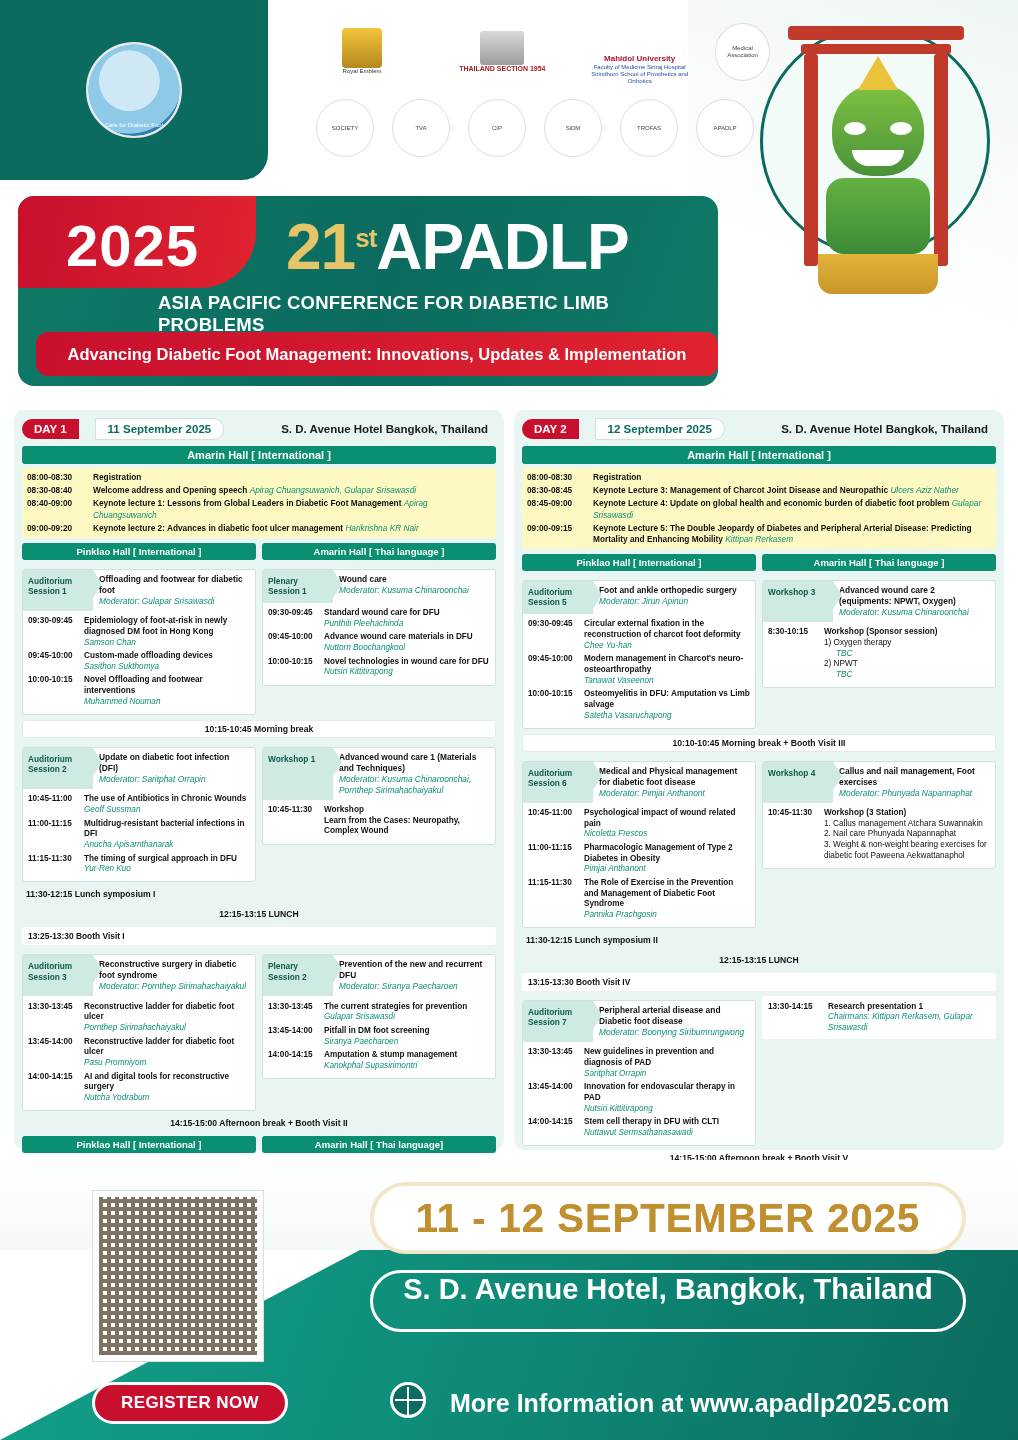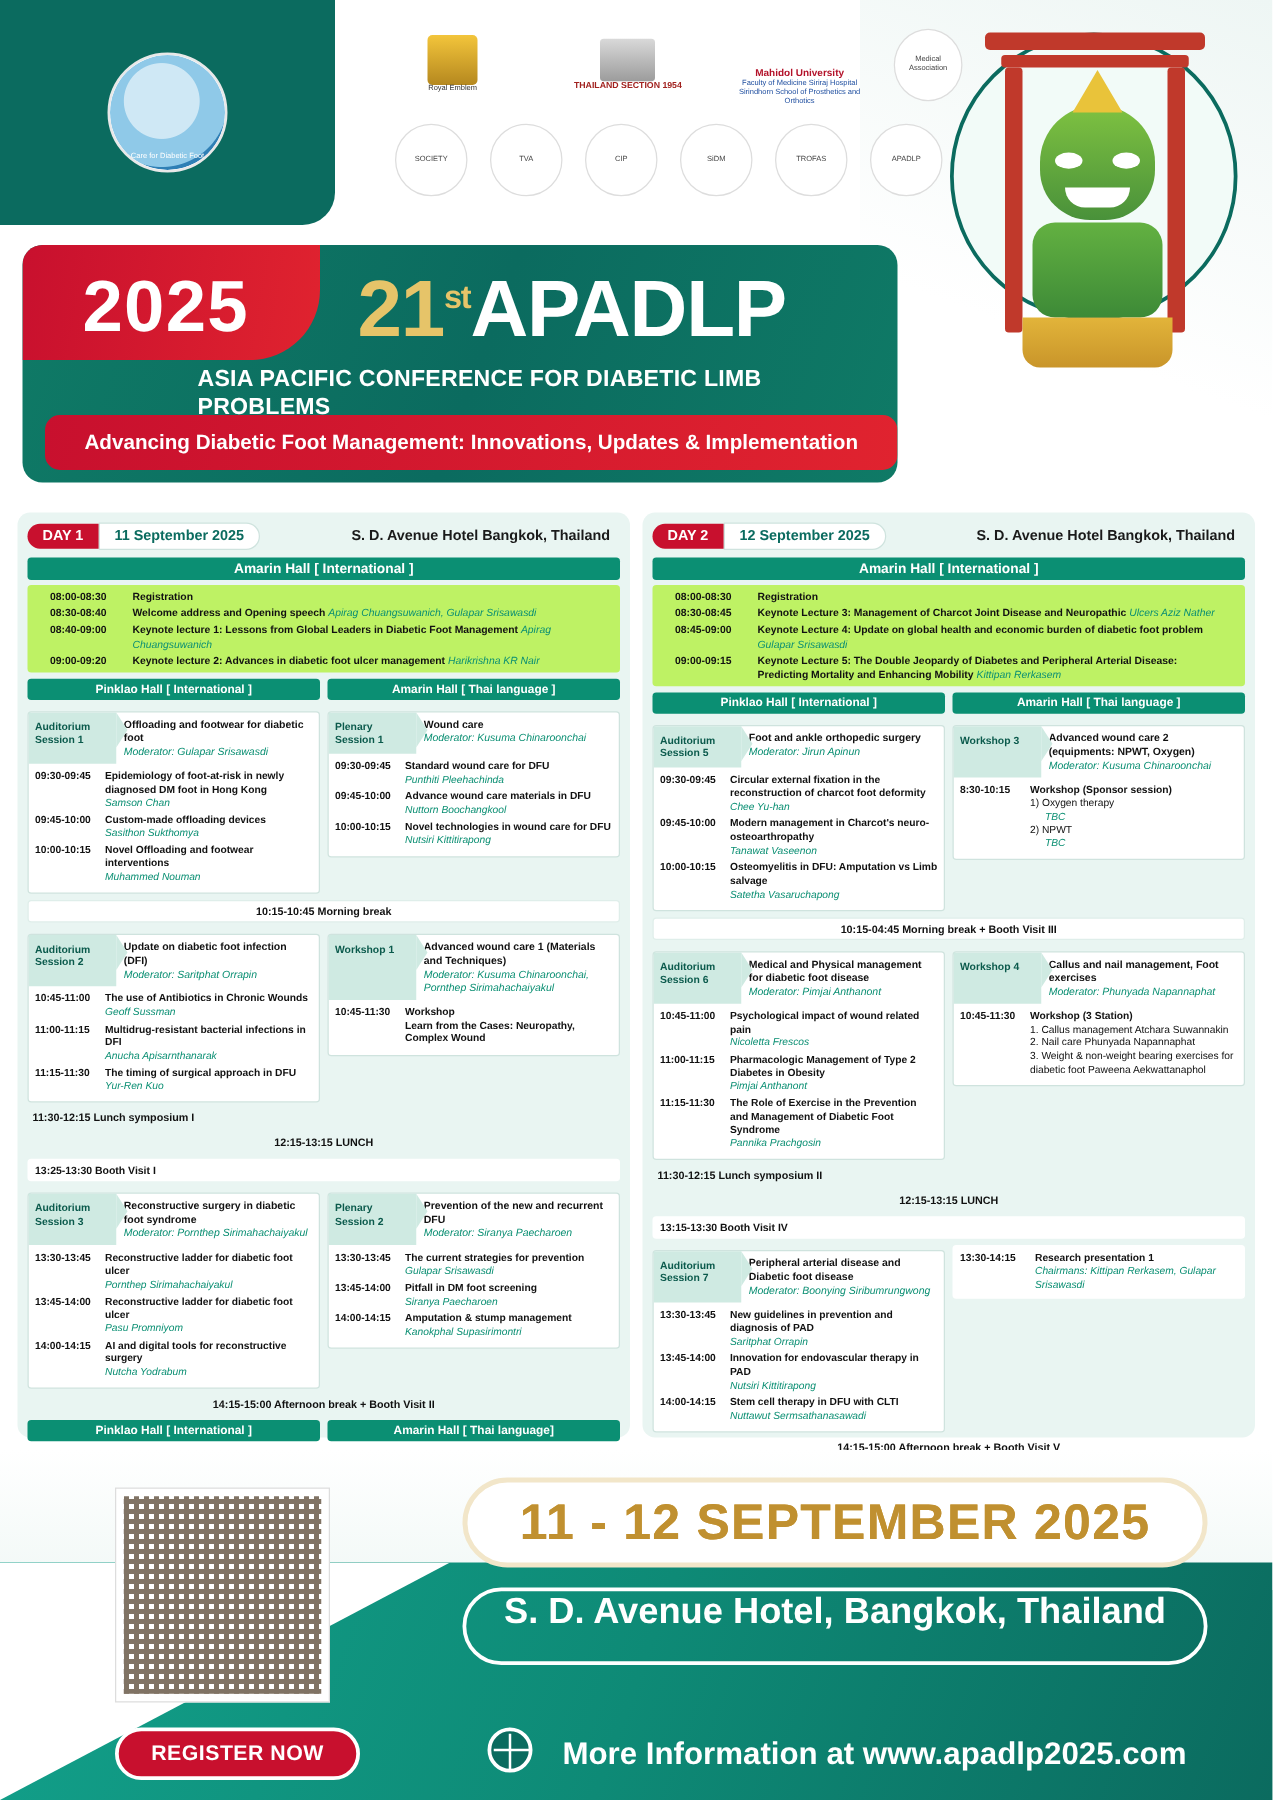--- a/index.html
+++ b/index.html
@@ -98,31 +98,31 @@
   .tagbar { position:absolute; left:18px; top:136px; width:682px; height:44px;
     background:linear-gradient(100deg,#c8102e,#e0232f); border-radius:12px 12px 12px 12px;
     display:flex; align-items:center; justify-content:center; }
   .tagbar span { color:#fff; font-size:16.5px; font-weight:bold; }
 
   
   .agenda { position:absolute; left:14px; top:410px; width:990px; height:740px;
     display:flex; gap:10px; }
   .col { width:490px; background:#e9f5f2; border-radius:10px; padding:8px 8px 6px 8px; }
 
-  .daystrip { display:flex; align-items:center; gap:0; margin-bottom:6px; }
+  .daystrip { display:flex; align-items:center; gap:16px; margin-bottom:6px; }
   .daypill { background:#c8102e; color:#fff; font-size:11.5px; font-weight:bold;
      padding:4px 12px; border-radius:12px 0 0 12px; }
   .daydate { background:#ffffff; color:#0b6b5f; font-size:11.5px; font-weight:bold;
      padding:4px 12px; border-radius:0 12px 12px 0; border:1px solid #cfe3de; }
   .dayvenue { margin-left:auto; font-size:11.5px; font-weight:bold; color:#1a1a1a; padding-right:8px;}
 
   .hallbar { background:#0b8f73; color:#fff; font-size:11px; font-weight:bold; text-align:center;
      padding:3px 0; border-radius:3px; margin:3px 0 4px; }
 
-  .plain-rows { background:#bef264; border-radius:3px; padding:3px 18px; }
+  .plain-rows { background:#fef9c3; border-radius:3px; padding:3px 5px; }
   .prow { display:flex; font-size:8.3px; line-height:1.35; color:#111; padding:1px 0; }
   .prow .t { width:66px; flex:none; font-weight:bold; }
   .prow .d { flex:1; }
   .name { color:#0b8f73; font-style:italic; }
 
   .two { display:flex; gap:6px; margin-top:5px; }
   .half { flex:1; }
   .subhall { background:#0b8f73; color:#fff; font-size:9.5px; font-weight:bold;
      text-align:center; padding:3px 0; border-radius:3px; }
   .sessbox { background:#ffffff; border:1px solid #cfe3de; border-radius:3px; margin-top:4px; }
@@ -639,21 +639,21 @@
                   <span class="inl" style="display:block;padding-left:12px;">TBC</span>
                   <span style="display:block;font-weight:normal;">2) NPWT</span>
                   <span class="inl" style="display:block;padding-left:12px;">TBC</span>
                 </span>
               </div>
             </div>
           </div>
         </div>
       </div>
 
-      <div class="breakbar">10:15-04:45 Morning break + Booth Visit III</div>
+      <div class="breakbar">10:10-10:45 Morning break + Booth Visit III</div>
 
       <div class="two">
         <div class="half">
           <div class="sessbox">
             <div class="sesshead">
               <div class="tagsess arrow" style="white-space:pre-line;">Auditorium
 Session 6</div>
               <div class="sesstitle">
                 <span>Medical and Physical management for diabetic foot disease</span>
                 <div class="mod">Moderator: Pimjai Anthanont</div>

